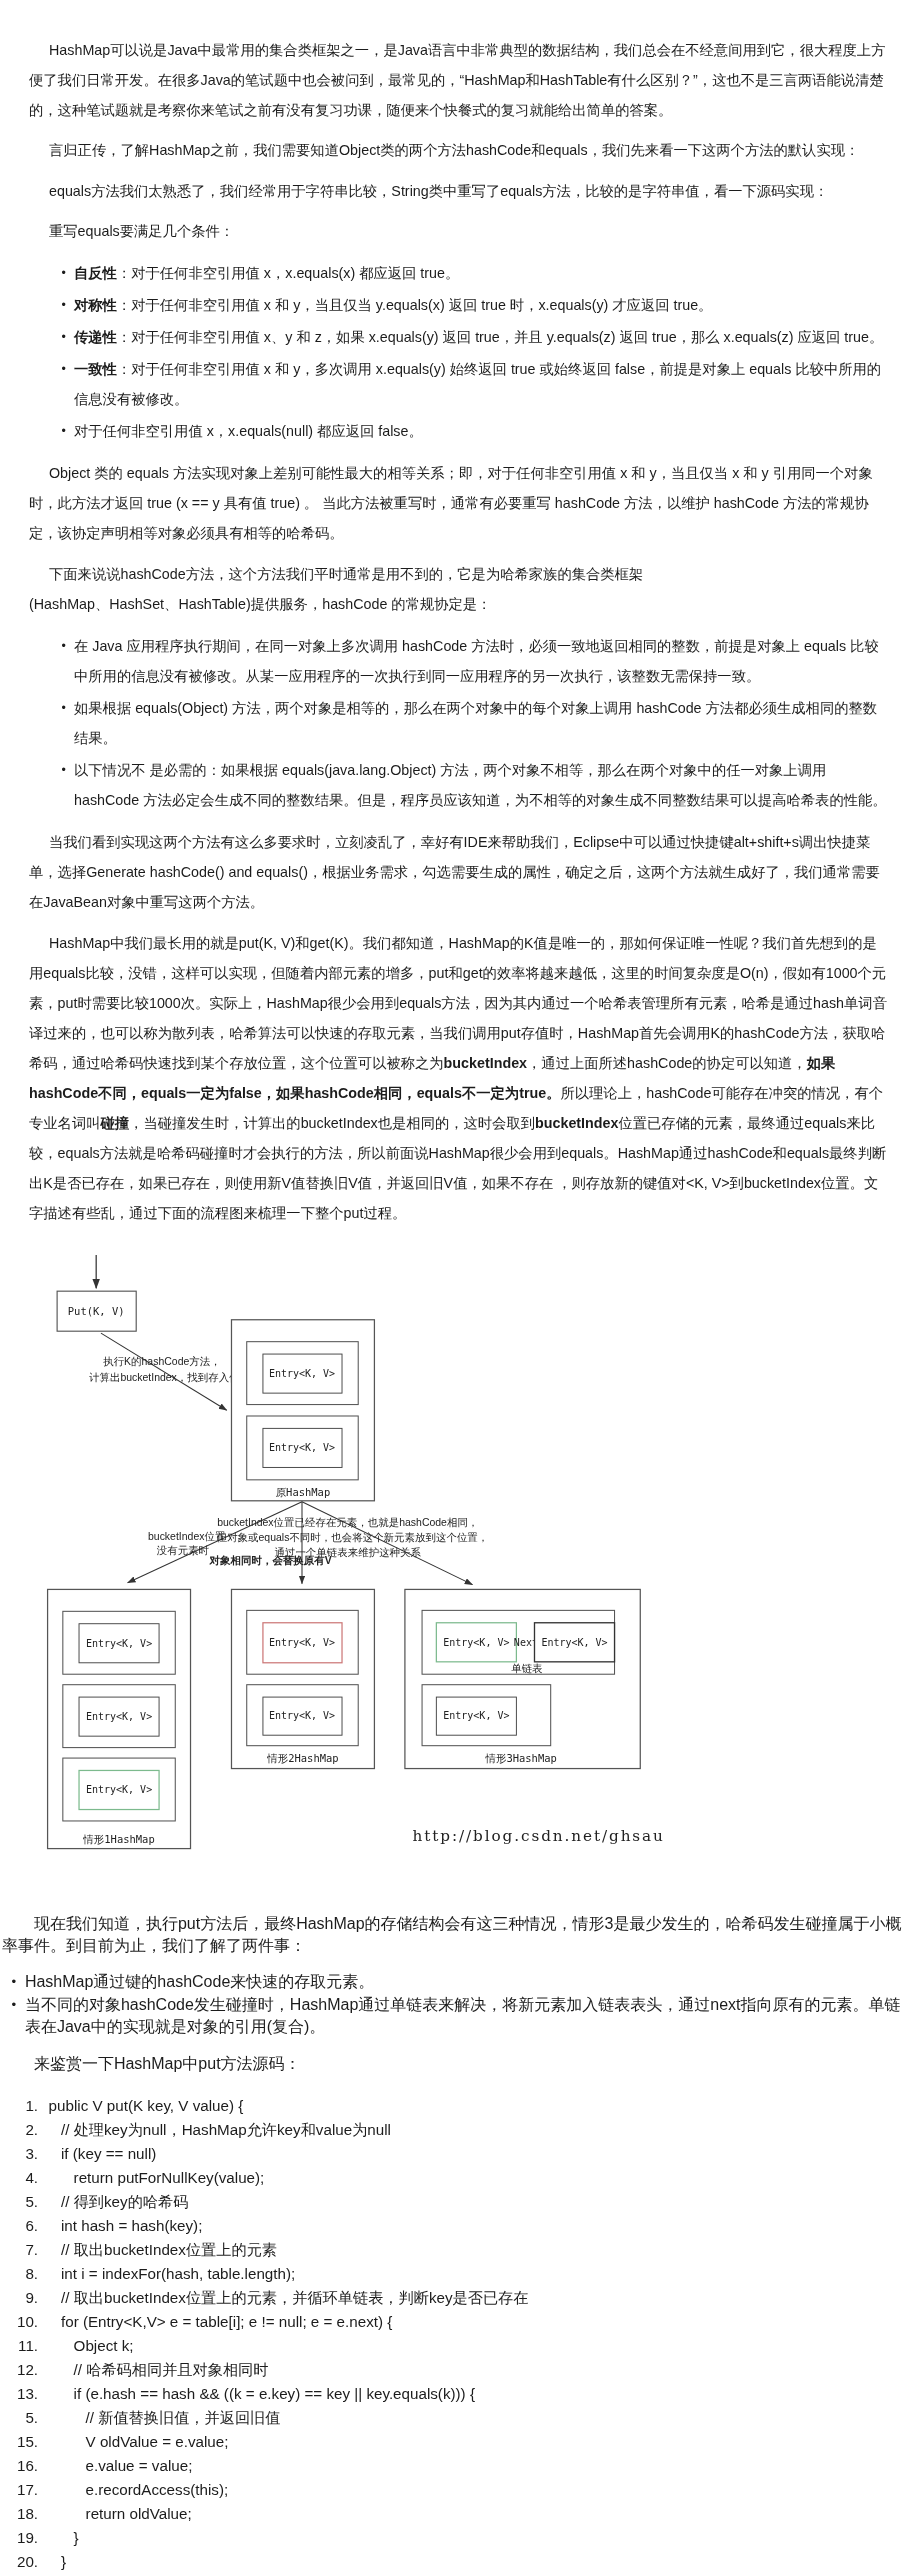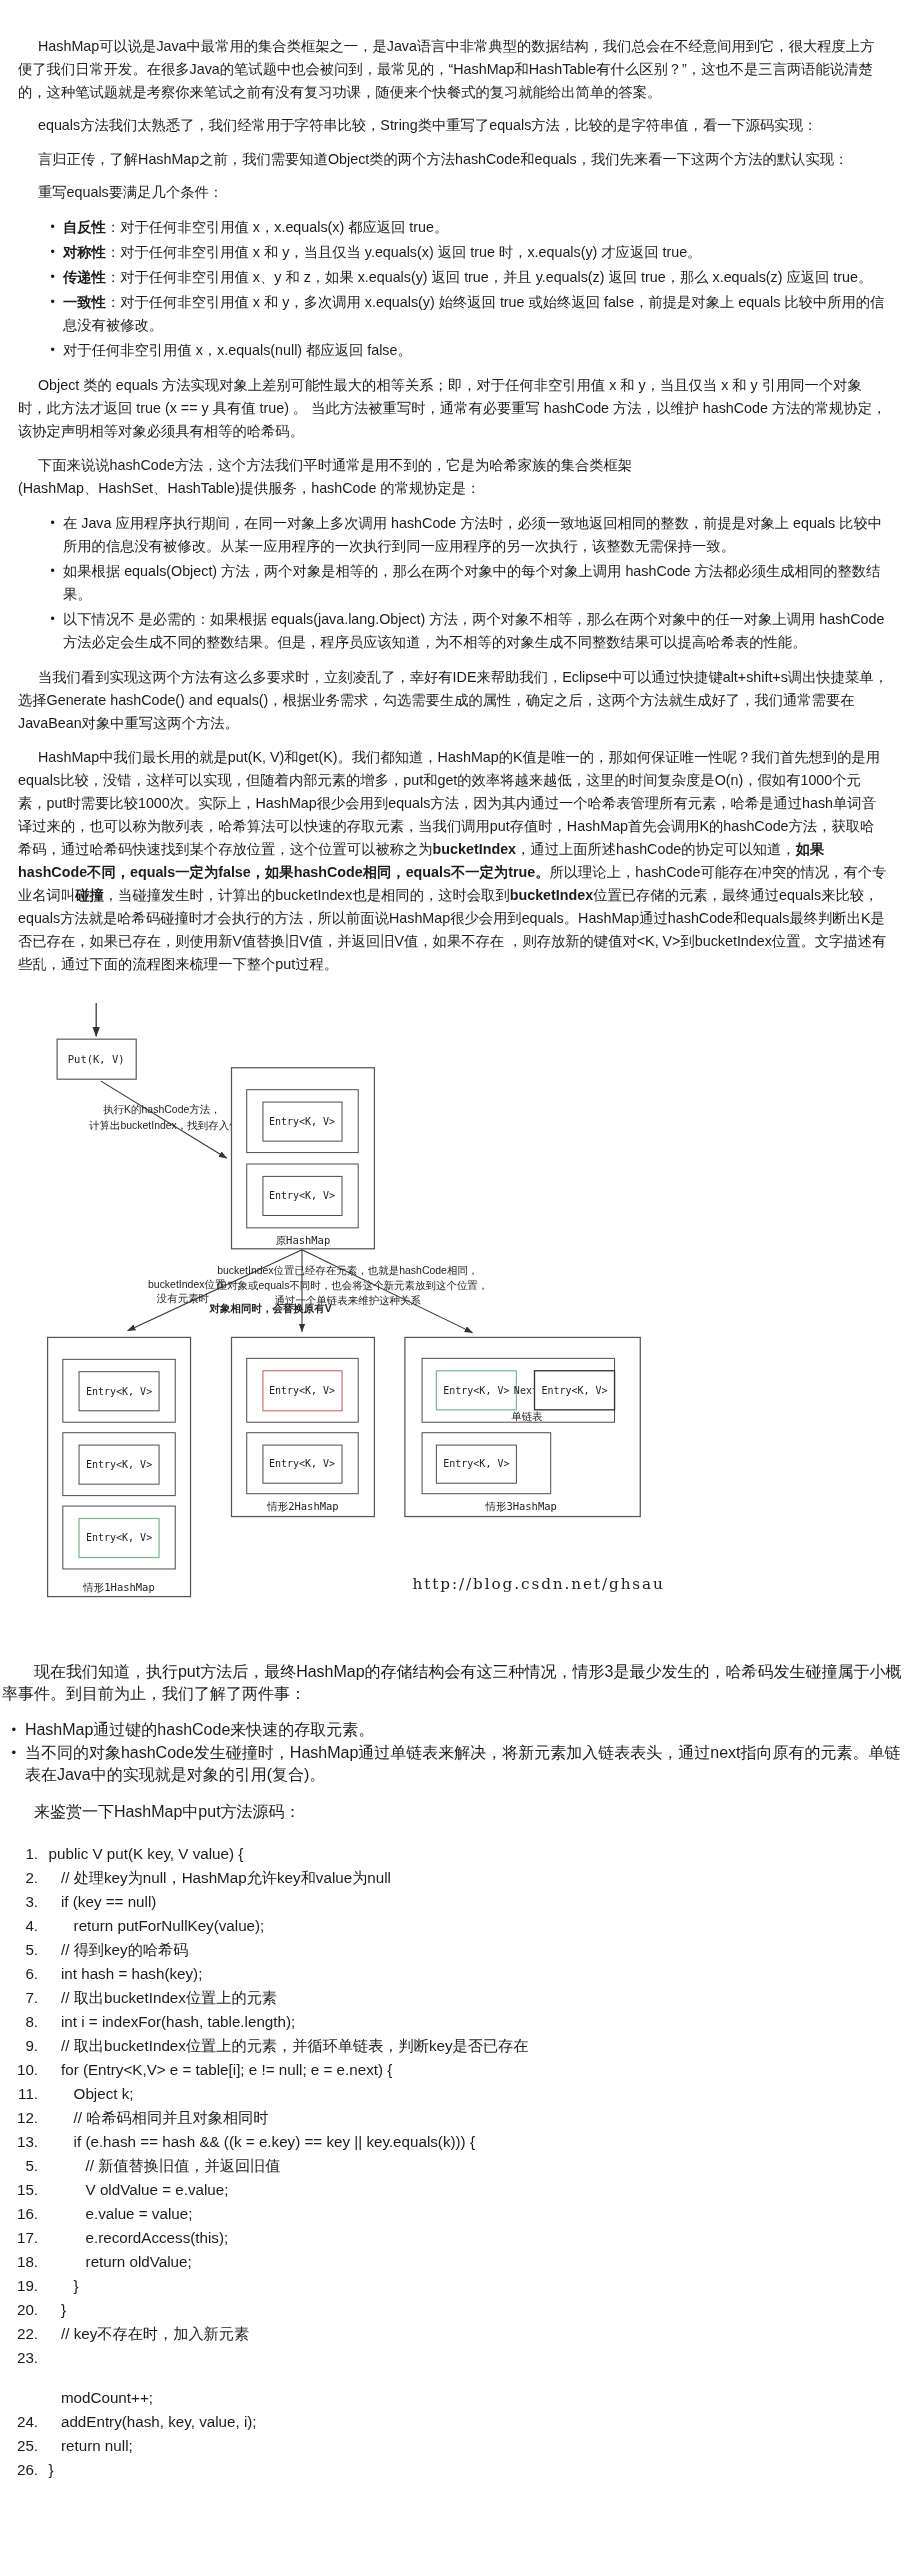--- a/index.html
+++ b/index.html
@@ -1,17 +1,17 @@
 <!DOCTYPE html>
 <html><head>
 <meta charset="utf-8">
 <style>
   html,body{margin:0;padding:0;background:#fff;}
   body{width:913px;color:#1c1c1c;font-family:"Liberation Sans","DejaVu Sans",sans-serif;}
-  .top{padding:24px 25px 0 18px;font-size:14.3px;line-height:23px;}
+  .top{padding:24px 25px 0 29px;font-size:14.3px;line-height:30px;}
   .top p{margin:10.5px 0;text-indent:20px;}
   .top p.tight{margin:8.6px 0;}
   ul.rules{list-style:none;margin:12.4px 0;padding-left:45px;}
   ul.rules li{position:relative;margin:1.9px 0;}
   ul.rules .blt{position:absolute;left:-12.4px;top:0;font-size:12.4px;}
   b{font-weight:bold;}
   .diagram-wrap{margin:25px 8px 27px 19px;}
   svg text{fill:#222;}
   .boxlbl{font-size:11px;font-family:"DejaVu Sans Mono","Liberation Mono",monospace;}
   .cnlbl{font-size:11px;font-family:"Liberation Sans","DejaVu Sans",sans-serif;}
@@ -26,22 +26,22 @@
   .code{margin:19px 0 13.3px 0;padding-left:5.7px;font-size:15.2px;line-height:24px;}
   .code-line{display:flex;}
   .code-line .ln{flex:none;width:30.5px;text-align:right;margin-right:10.5px;}
   .code-line .ct{white-space:pre;}
 </style>
 </head>
 <body>
 
 <div class="top">
   <p>HashMap可以说是Java中最常用的集合类框架之一，是Java语言中非常典型的数据结构，我们总会在不经意间用到它，很大程度上方便了我们日常开发。在很多Java的笔试题中也会被问到，最常见的，“HashMap和HashTable有什么区别？”，这也不是三言两语能说清楚的，这种笔试题就是考察你来笔试之前有没有复习功课，随便来个快餐式的复习就能给出简单的答案。</p>
+  <p>言归正传，了解HashMap之前，我们需要知道Object类的两个方法hashCode和equals，我们先来看一下这两个方法的默认实现：</p>
   <p>equals方法我们太熟悉了，我们经常用于字符串比较，String类中重写了equals方法，比较的是字符串值，看一下源码实现：</p>
-  <p>言归正传，了解HashMap之前，我们需要知道Object类的两个方法hashCode和equals，我们先来看一下这两个方法的默认实现：</p>
   <p class="tight">重写equals要满足几个条件：</p>
   <ul class="rules" id="ul-equals">
       <li><span class="blt">•</span><b>自反性</b>：对于任何非空引用值 x，x.equals(x) 都应返回 true。</li>
       <li><span class="blt">•</span><b>对称性</b>：对于任何非空引用值 x 和 y，当且仅当 y.equals(x) 返回 true 时，x.equals(y) 才应返回 true。</li>
       <li><span class="blt">•</span><b>传递性</b>：对于任何非空引用值 x、y 和 z，如果 x.equals(y) 返回 true，并且 y.equals(z) 返回 true，那么 x.equals(z) 应返回 true。</li>
       <li><span class="blt">•</span><b>一致性</b>：对于任何非空引用值 x 和 y，多次调用 x.equals(y) 始终返回 true 或始终返回 false，前提是对象上 equals 比较中所用的信息没有被修改。</li>
       <li><span class="blt">•</span>对于任何非空引用值 x，x.equals(null) 都应返回 false。</li>
     </ul>
   <p>Object 类的 equals 方法实现对象上差别可能性最大的相等关系；即，对于任何非空引用值 x 和 y，当且仅当 x 和 y 引用同一个对象时，此方法才返回 true (x == y 具有值 true) 。 当此方法被重写时，通常有必要重写 hashCode 方法，以维护 hashCode 方法的常规协定，该协定声明相等对象必须具有相等的哈希码。</p>
   <p>

